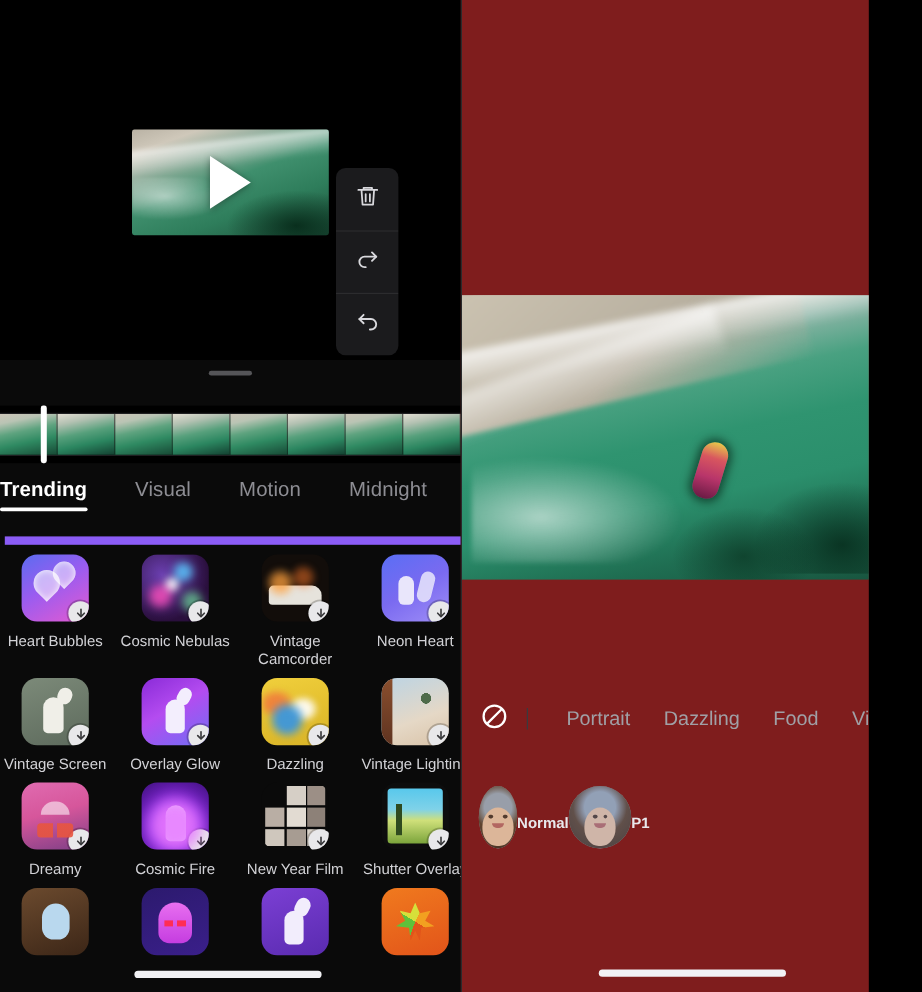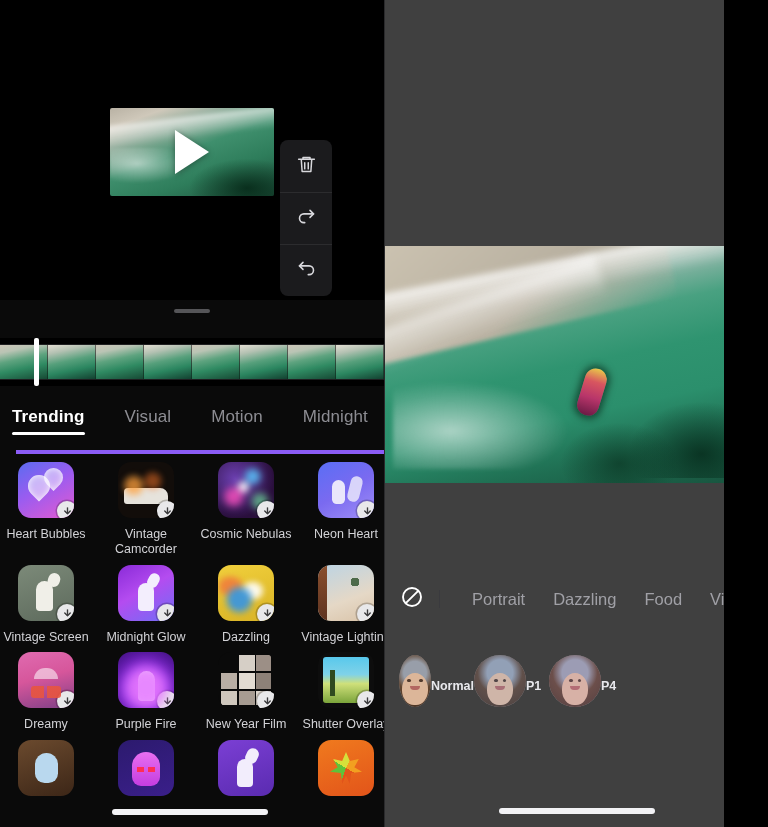--- a/index.html
+++ b/index.html
@@ -14,21 +14,21 @@
   
   .panel-left {
     position: relative;
     width: 384px; height: 827px;
     background: #0a0a0a;
     overflow: hidden;
   }
   .panel-right {
     position: relative;
     width: 340px; height: 827px;
-    background: #404040;
+    background: #7f1d1d;
     overflow: hidden;
     border-left: 1px solid #2a2a2c;
   }
 
   
   .stage { position: absolute; left:0; top:0; width:384px; height:300px; background:#000; }
   .preview-clip {
     position: absolute; left: 110px; top: 108px;
     width: 164px; height: 88px;
     border-radius: 2px; overflow: hidden;
@@ -97,24 +97,24 @@
   .tl-frame:nth-child(even) {
     background: linear-gradient(168deg,#e3ded2 0%, #b3c1b2 20%, #57a07c 44%, #2b8660 66%, #10372a 100%);
   }
   .playhead {
     position:absolute; left: 34px; top: 0px; width: 5px; height: 48px;
     background:#fff; border-radius:2px;
   }
 
   
   .tabs {
-    position:absolute; left:16px; top:398px; width:384px; height:56px;
-    display:flex; align-items:center;
+    position:absolute; left:4px; top:398px; width:384px; height:56px;
+    display:flex; align-items:flex-start;
     padding-left: 0px;
-    border-bottom: 4px solid #8b5cf6;
+    border-bottom: 7px solid #8b5cf6;
   }
   .tab {
     position:relative;
     font-size: 17px; color:#8d8d93;
     padding: 0 0 14px 0;
     cursor:pointer; white-space:nowrap;
     letter-spacing:.1px;
   }
   .tab.active { color:#fff; font-weight:700; }
   .tab.active::after {
@@ -434,42 +434,42 @@
             <div class="dl">
               <svg viewBox="0 0 24 24" fill="none" stroke="#3a3a3c" stroke-width="3" stroke-linecap="round" stroke-linejoin="round">
                 <path d="M12 4v12"></path>
                 <path d="M6 11l6 6 6-6"></path>
               </svg>
             </div>
           </div>
           <div class="cap">Heart Bubbles</div>
         </div>
         <div class="cell">
+          <div class="thumb t-nebula">
+            <div class="dl">
+              <svg viewBox="0 0 24 24" fill="none" stroke="#3a3a3c" stroke-width="3" stroke-linecap="round" stroke-linejoin="round">
+                <path d="M12 4v12"></path>
+                <path d="M6 11l6 6 6-6"></path>
+              </svg>
+            </div>
+          </div>
+          <div class="cap">Cosmic Nebulas</div>
+        </div>
+        <div class="cell">
           <div class="thumb t-camcorder">
             <div class="dl">
               <svg viewBox="0 0 24 24" fill="none" stroke="#3a3a3c" stroke-width="3" stroke-linecap="round" stroke-linejoin="round">
                 <path d="M12 4v12"></path>
                 <path d="M6 11l6 6 6-6"></path>
               </svg>
             </div>
           </div>
           <div class="cap wrap">Vintage Camcorder</div>
         </div>
         <div class="cell">
-          <div class="thumb t-nebula">
-            <div class="dl">
-              <svg viewBox="0 0 24 24" fill="none" stroke="#3a3a3c" stroke-width="3" stroke-linecap="round" stroke-linejoin="round">
-                <path d="M12 4v12"></path>
-                <path d="M6 11l6 6 6-6"></path>
-              </svg>
-            </div>
-          </div>
-          <div class="cap">Cosmic Nebulas</div>
-        </div>
-        <div class="cell">
           <div class="thumb t-neon">
             <div class="dl">
               <svg viewBox="0 0 24 24" fill="none" stroke="#3a3a3c" stroke-width="3" stroke-linecap="round" stroke-linejoin="round">
                 <path d="M12 4v12"></path>
                 <path d="M6 11l6 6 6-6"></path>
               </svg>
             </div>
           </div>
           <div class="cap">Neon Heart</div>
         </div>
@@ -486,21 +486,21 @@
         </div>
         <div class="cell">
           <div class="thumb t-midnight">
             <div class="dl">
               <svg viewBox="0 0 24 24" fill="none" stroke="#3a3a3c" stroke-width="3" stroke-linecap="round" stroke-linejoin="round">
                 <path d="M12 4v12"></path>
                 <path d="M6 11l6 6 6-6"></path>
               </svg>
             </div>
           </div>
-          <div class="cap">Midnight Glow</div>
+          <div class="cap">Overlay Glow</div>
         </div>
         <div class="cell">
           <div class="thumb t-dazzling">
             <div class="dl">
               <svg viewBox="0 0 24 24" fill="none" stroke="#3a3a3c" stroke-width="3" stroke-linecap="round" stroke-linejoin="round">
                 <path d="M12 4v12"></path>
                 <path d="M6 11l6 6 6-6"></path>
               </svg>
             </div>
           </div>
@@ -530,21 +530,21 @@
         </div>
         <div class="cell">
           <div class="thumb t-pfire">
             <div class="dl">
               <svg viewBox="0 0 24 24" fill="none" stroke="#3a3a3c" stroke-width="3" stroke-linecap="round" stroke-linejoin="round">
                 <path d="M12 4v12"></path>
                 <path d="M6 11l6 6 6-6"></path>
               </svg>
             </div>
           </div>
-          <div class="cap">Purple Fire</div>
+          <div class="cap">Cosmic Fire</div>
         </div>
         <div class="cell">
           <div class="thumb t-nyfilm">
             <div class="dl">
               <svg viewBox="0 0 24 24" fill="none" stroke="#3a3a3c" stroke-width="3" stroke-linecap="round" stroke-linejoin="round">
                 <path d="M12 4v12"></path>
                 <path d="M6 11l6 6 6-6"></path>
               </svg>
             </div>
           </div>
@@ -626,29 +626,18 @@
           <div class="avatar av-p1">
             <div class="hair"></div>
             <div class="face"></div>
             <div class="eye-l"></div>
             <div class="eye-r"></div>
             <div class="mouth"></div>
             <div class="tint"></div>
           </div>
           <div class="flabel">P1</div>
         </div>
-        <div class="fcell">
-          <div class="avatar av-p4">
-            <div class="hair"></div>
-            <div class="face"></div>
-            <div class="eye-l"></div>
-            <div class="eye-r"></div>
-            <div class="mouth"></div>
-            <div class="tint"></div>
-          </div>
-          <div class="flabel">P4</div>
-        </div>
       </div>
 
     <div class="home-right"></div>
   </div>
 
 </div>
 
 </body></html>

